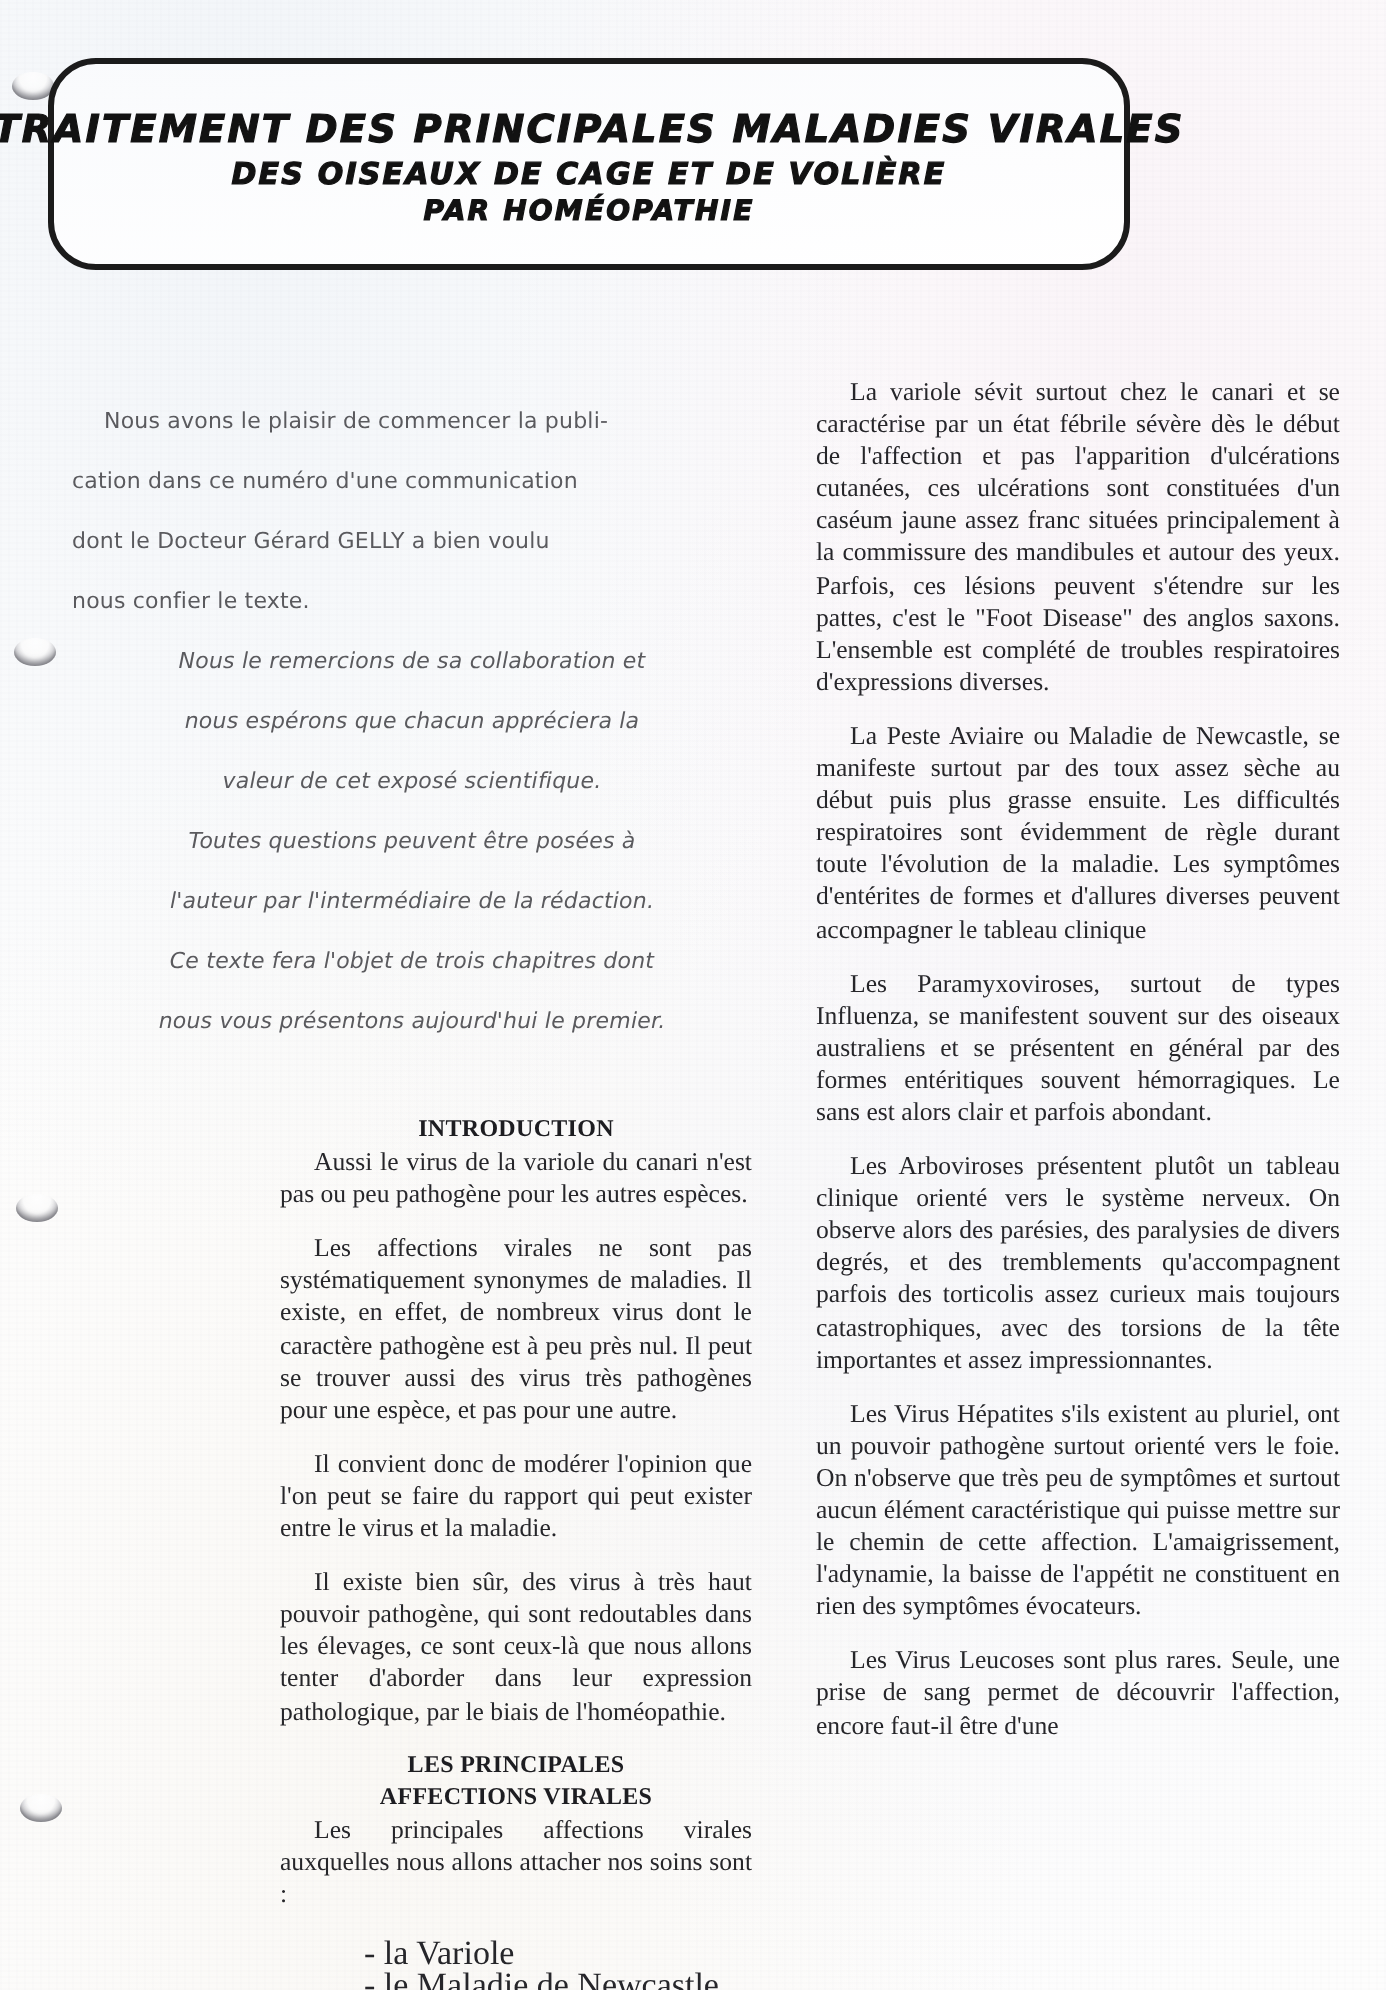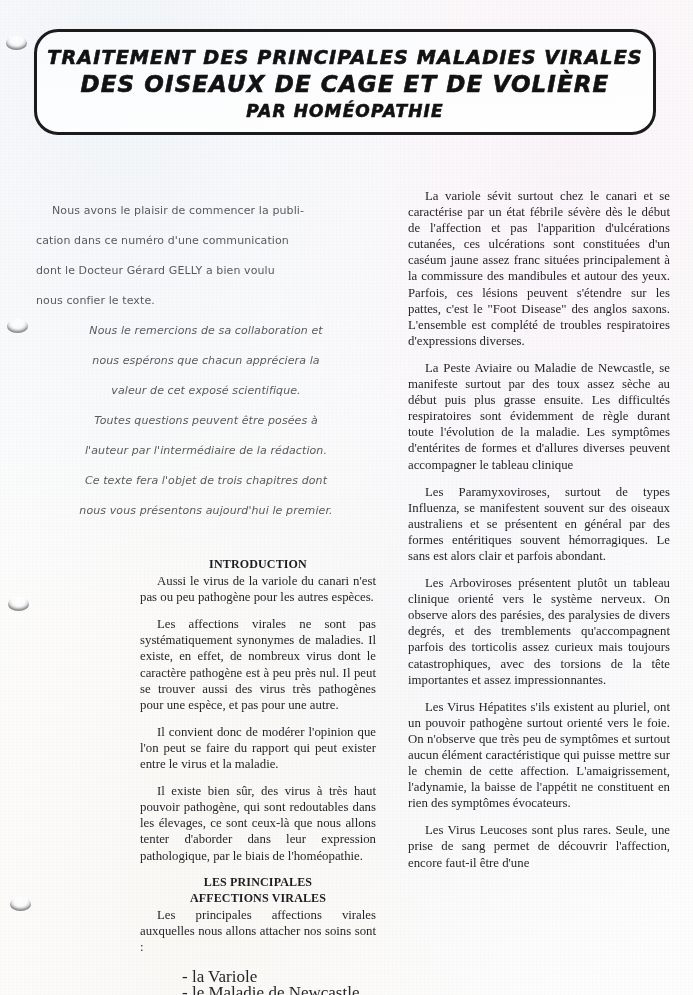--- a/index.html
+++ b/index.html
@@ -43,23 +43,23 @@
     height: 14px;
     border-radius: 50%;
     background: radial-gradient(ellipse at 50% 18%, #ffffff 0%, #fbfbfb 45%, #d9d9dc 68%, #8d8d93 86%, #5e5e63 100%);
     box-shadow: inset 0 -3px 3px -1px rgba(70,70,78,.75);
     opacity: .85;
   }
 
   
   .title-box {
     position: absolute;
-    left: 34px;
+    left: 24px;
     top: 29px;
-    width: 622px;
+    width: 541px;
     height: 106px;
     border: 3px solid #1b1b1b;
     border-radius: 24px;
     background: linear-gradient(175deg, rgba(250,251,253,.9), rgba(255,255,255,.96));
     box-sizing: border-box;
     display: flex;
     flex-direction: column;
     align-items: center;
     justify-content: center;
     padding-top: 4px;
@@ -69,22 +69,22 @@
     font-weight: 700;
     font-style: italic;
     letter-spacing: 1.1px;
     color: #121212;
     text-align: center;
     line-height: 1.30;
     white-space: nowrap;
     -webkit-text-stroke: 0.6px #121212;
   }
   .title-line.l1 { font-size: 19.2px; }
-  .title-line.l2 { font-size: 23px; }
-  .title-line.l3 { font-size: 17px; }
+  .title-line.l2 { font-size: 15px; }
+  .title-line.l3 { font-size: 14px; }
 
   
   .col-left {
     position: absolute;
     left: 36px;
     top: 196px;
     width: 340px;
   }
   .col-right {
     position: absolute;

